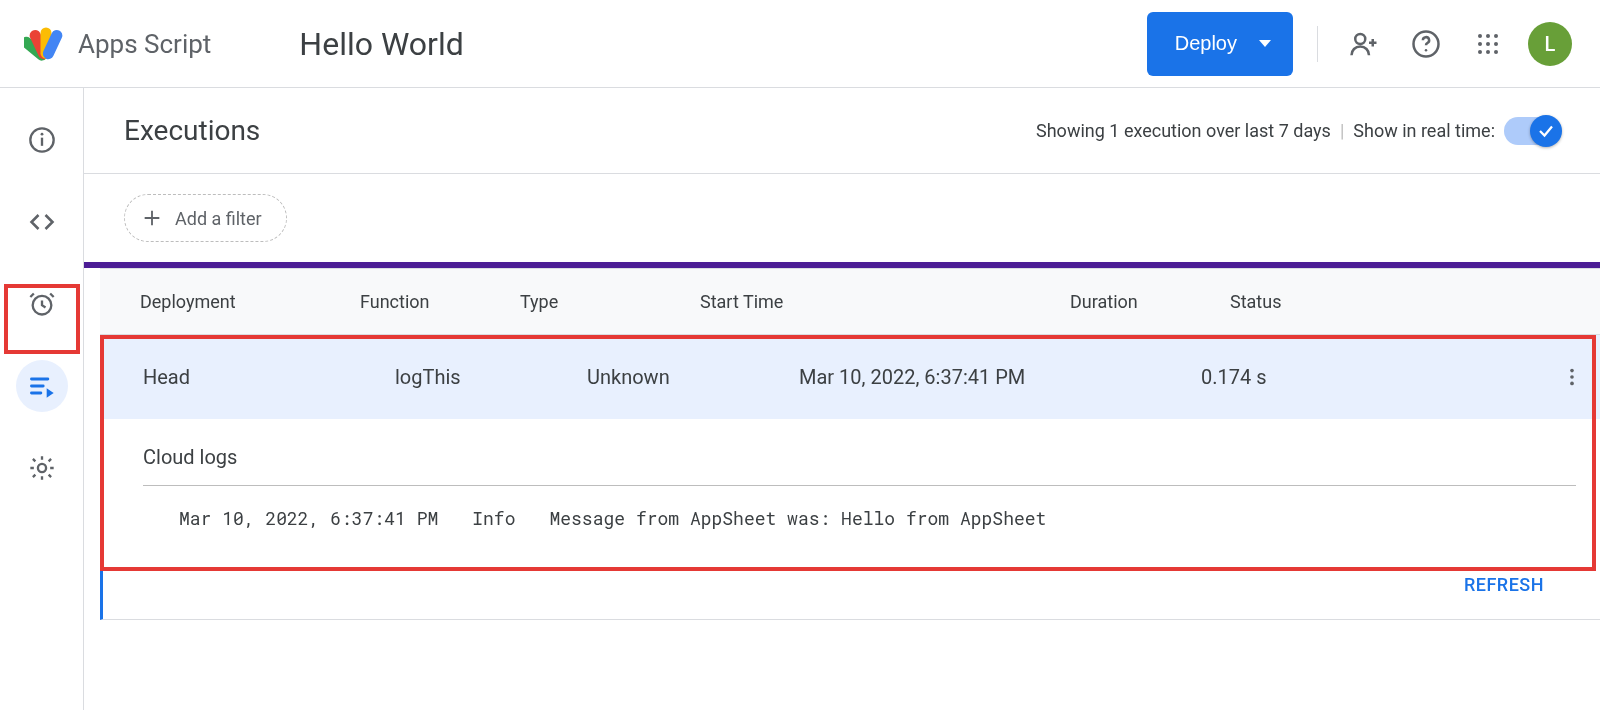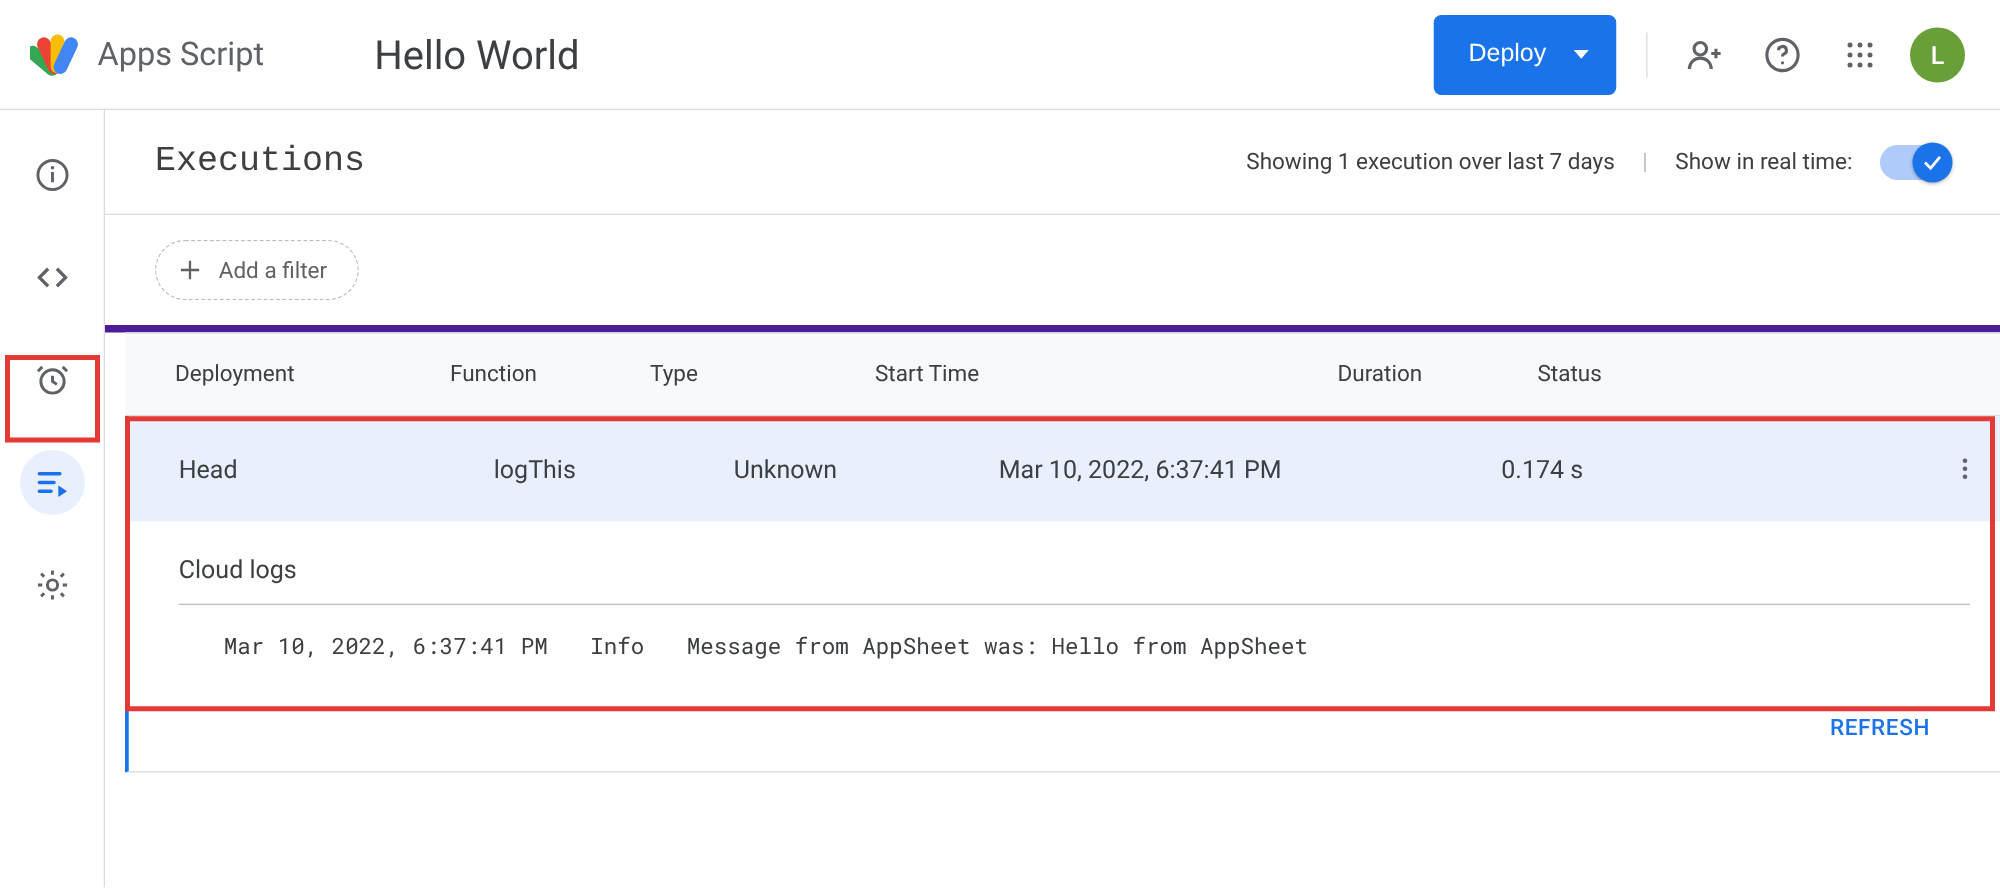--- a/index.html
+++ b/index.html
@@ -99,23 +99,23 @@
     pointer-events: none;
   }
 
   
   .main { flex:1; position:relative; overflow:hidden; }
   .page-head {
     display:flex; align-items:center;
     padding: 26px 40px;
     border-bottom: 1px solid #dadce0;
   }
-  .page-title { font-size: 28px; color:#3c4043; font-weight:400;font-family:Liberation Mono, monospace;}
+  .page-title { font-size: 28px; color:#3c4043; font-weight:400;}
   .page-head-right {
-    margin-left:auto; display:flex; align-items:center; gap:22px;
+    margin-left:auto; display:flex; align-items:center; gap:9px;
     font-size:18px; color:#3c4043;
   }
   .vdivider { color:#bdbdbd; }
   .toggle {
     width: 56px; height: 28px; border-radius: 14px;
     background:#aecbfa; position:relative; cursor:pointer;
   }
   .toggle-knob {
     position:absolute; right:-2px; top:-2px;
     width:32px; height:32px; border-radius:50%;

